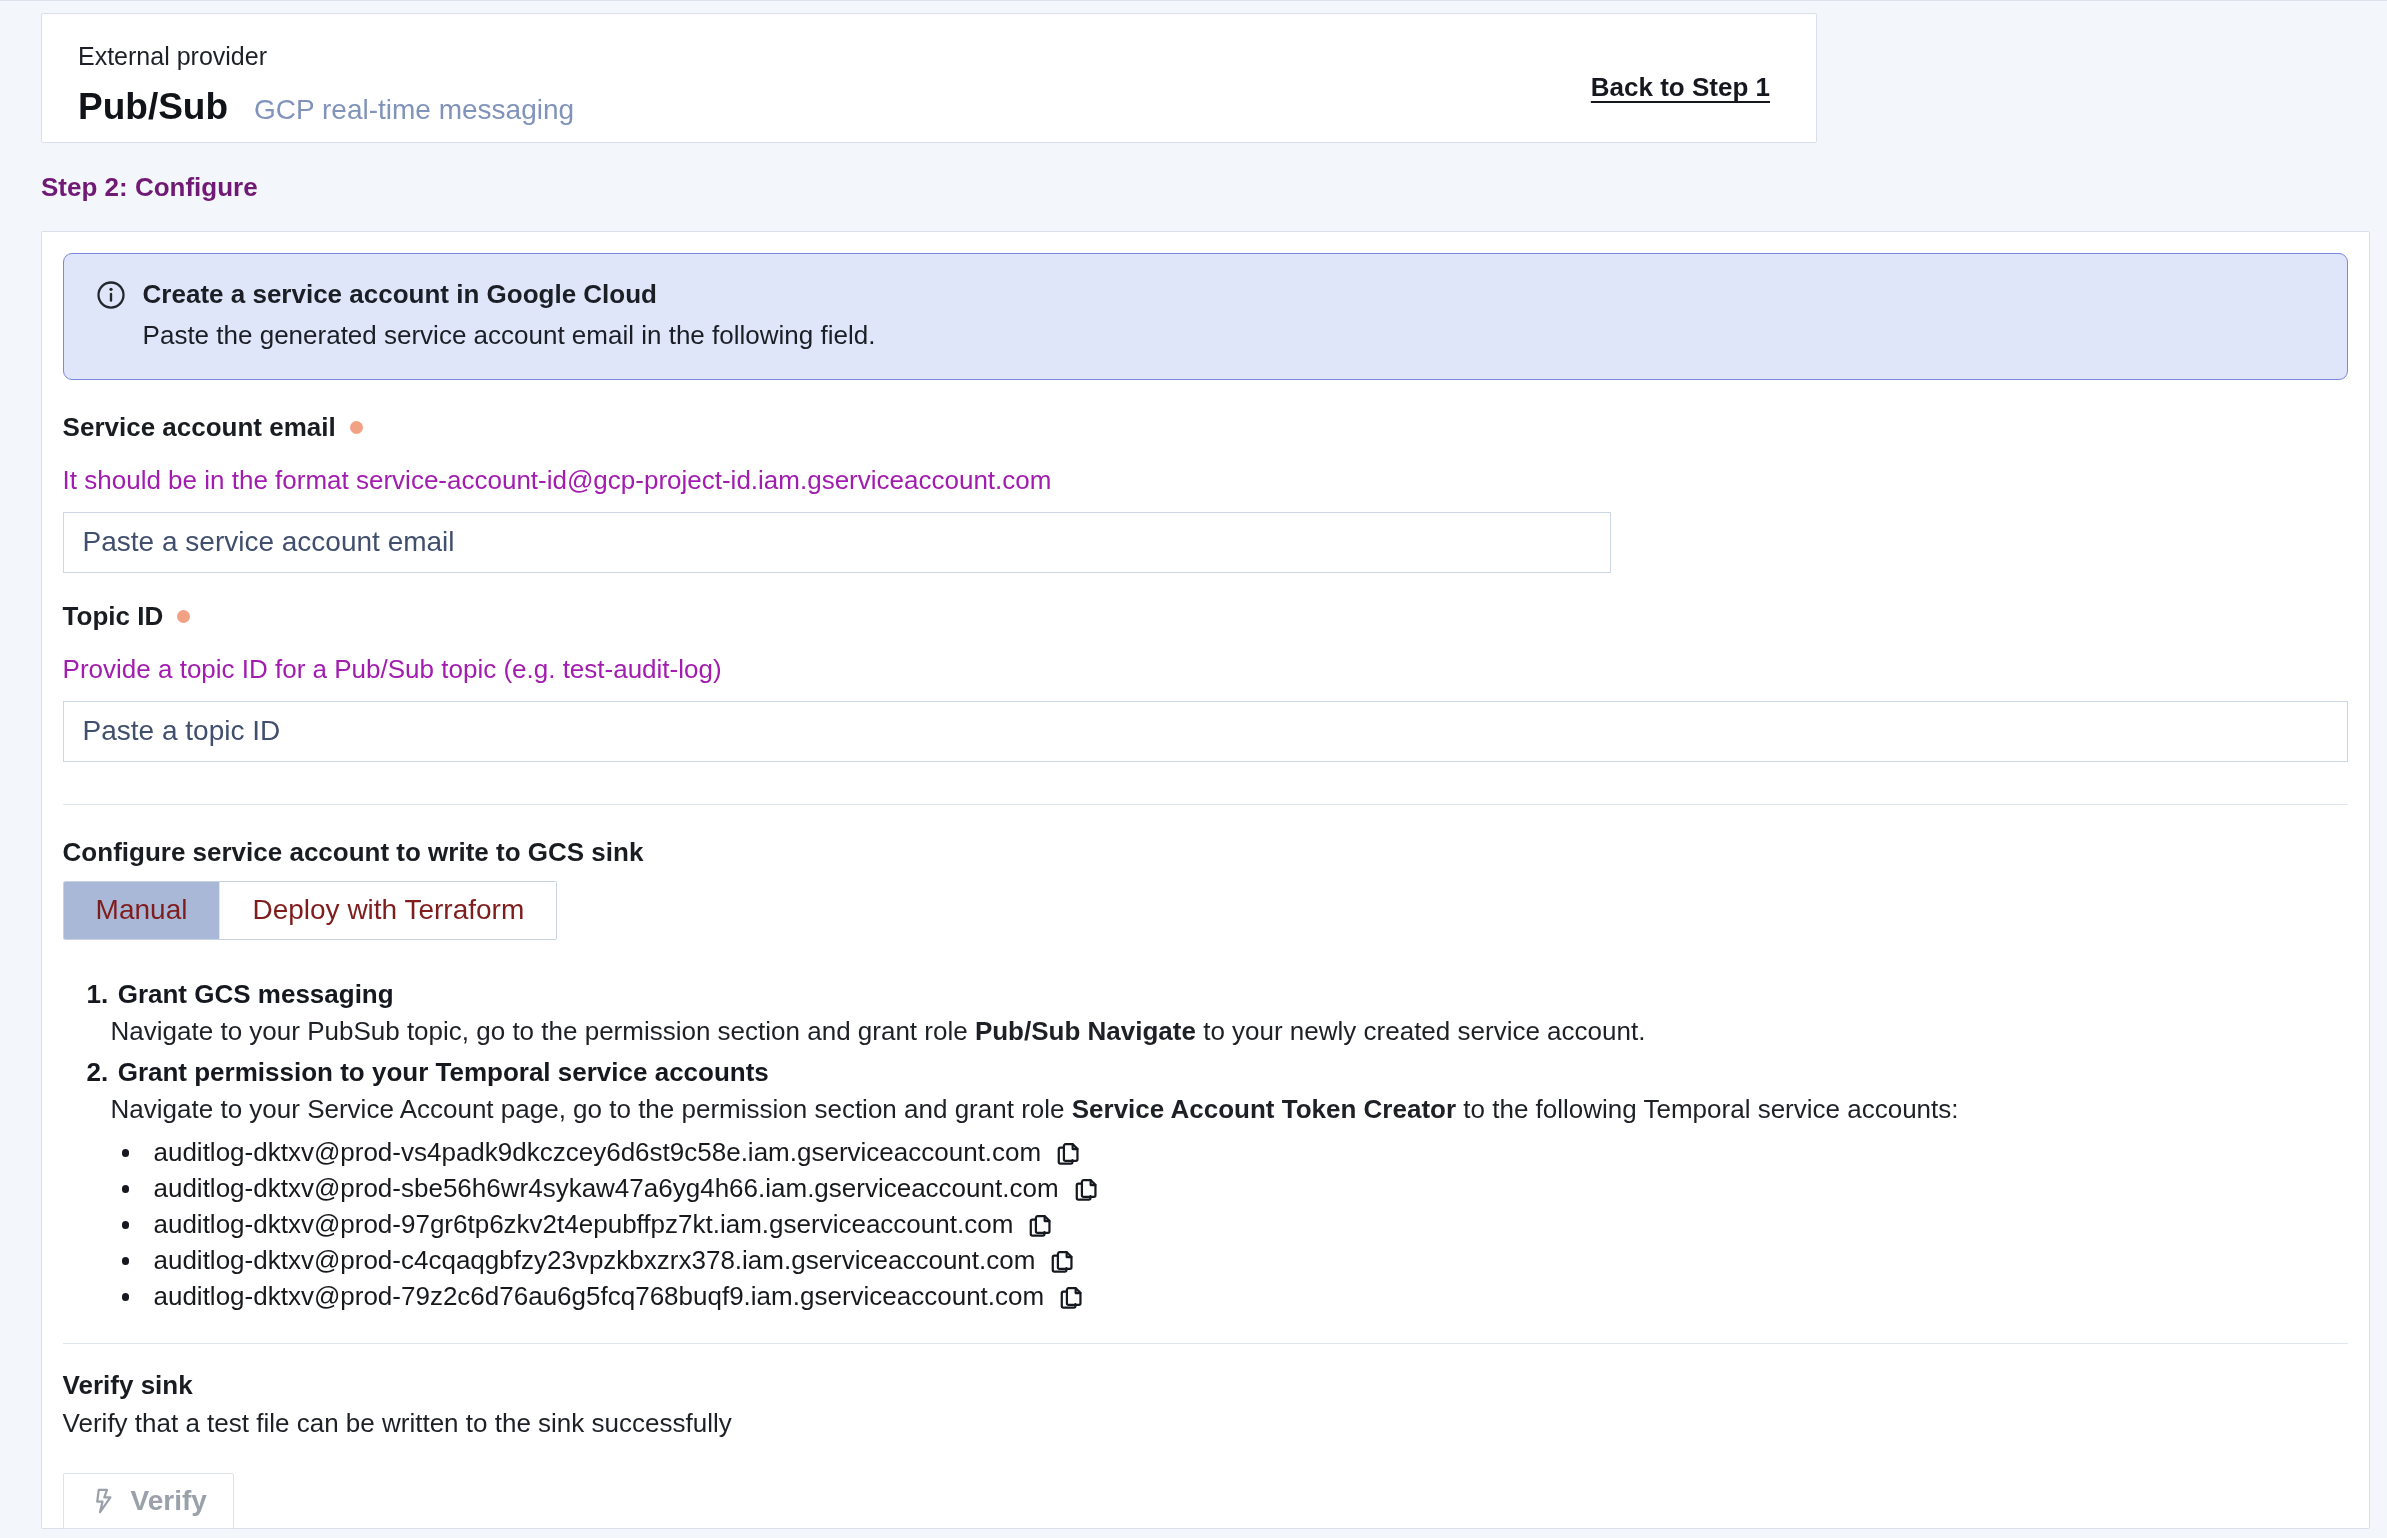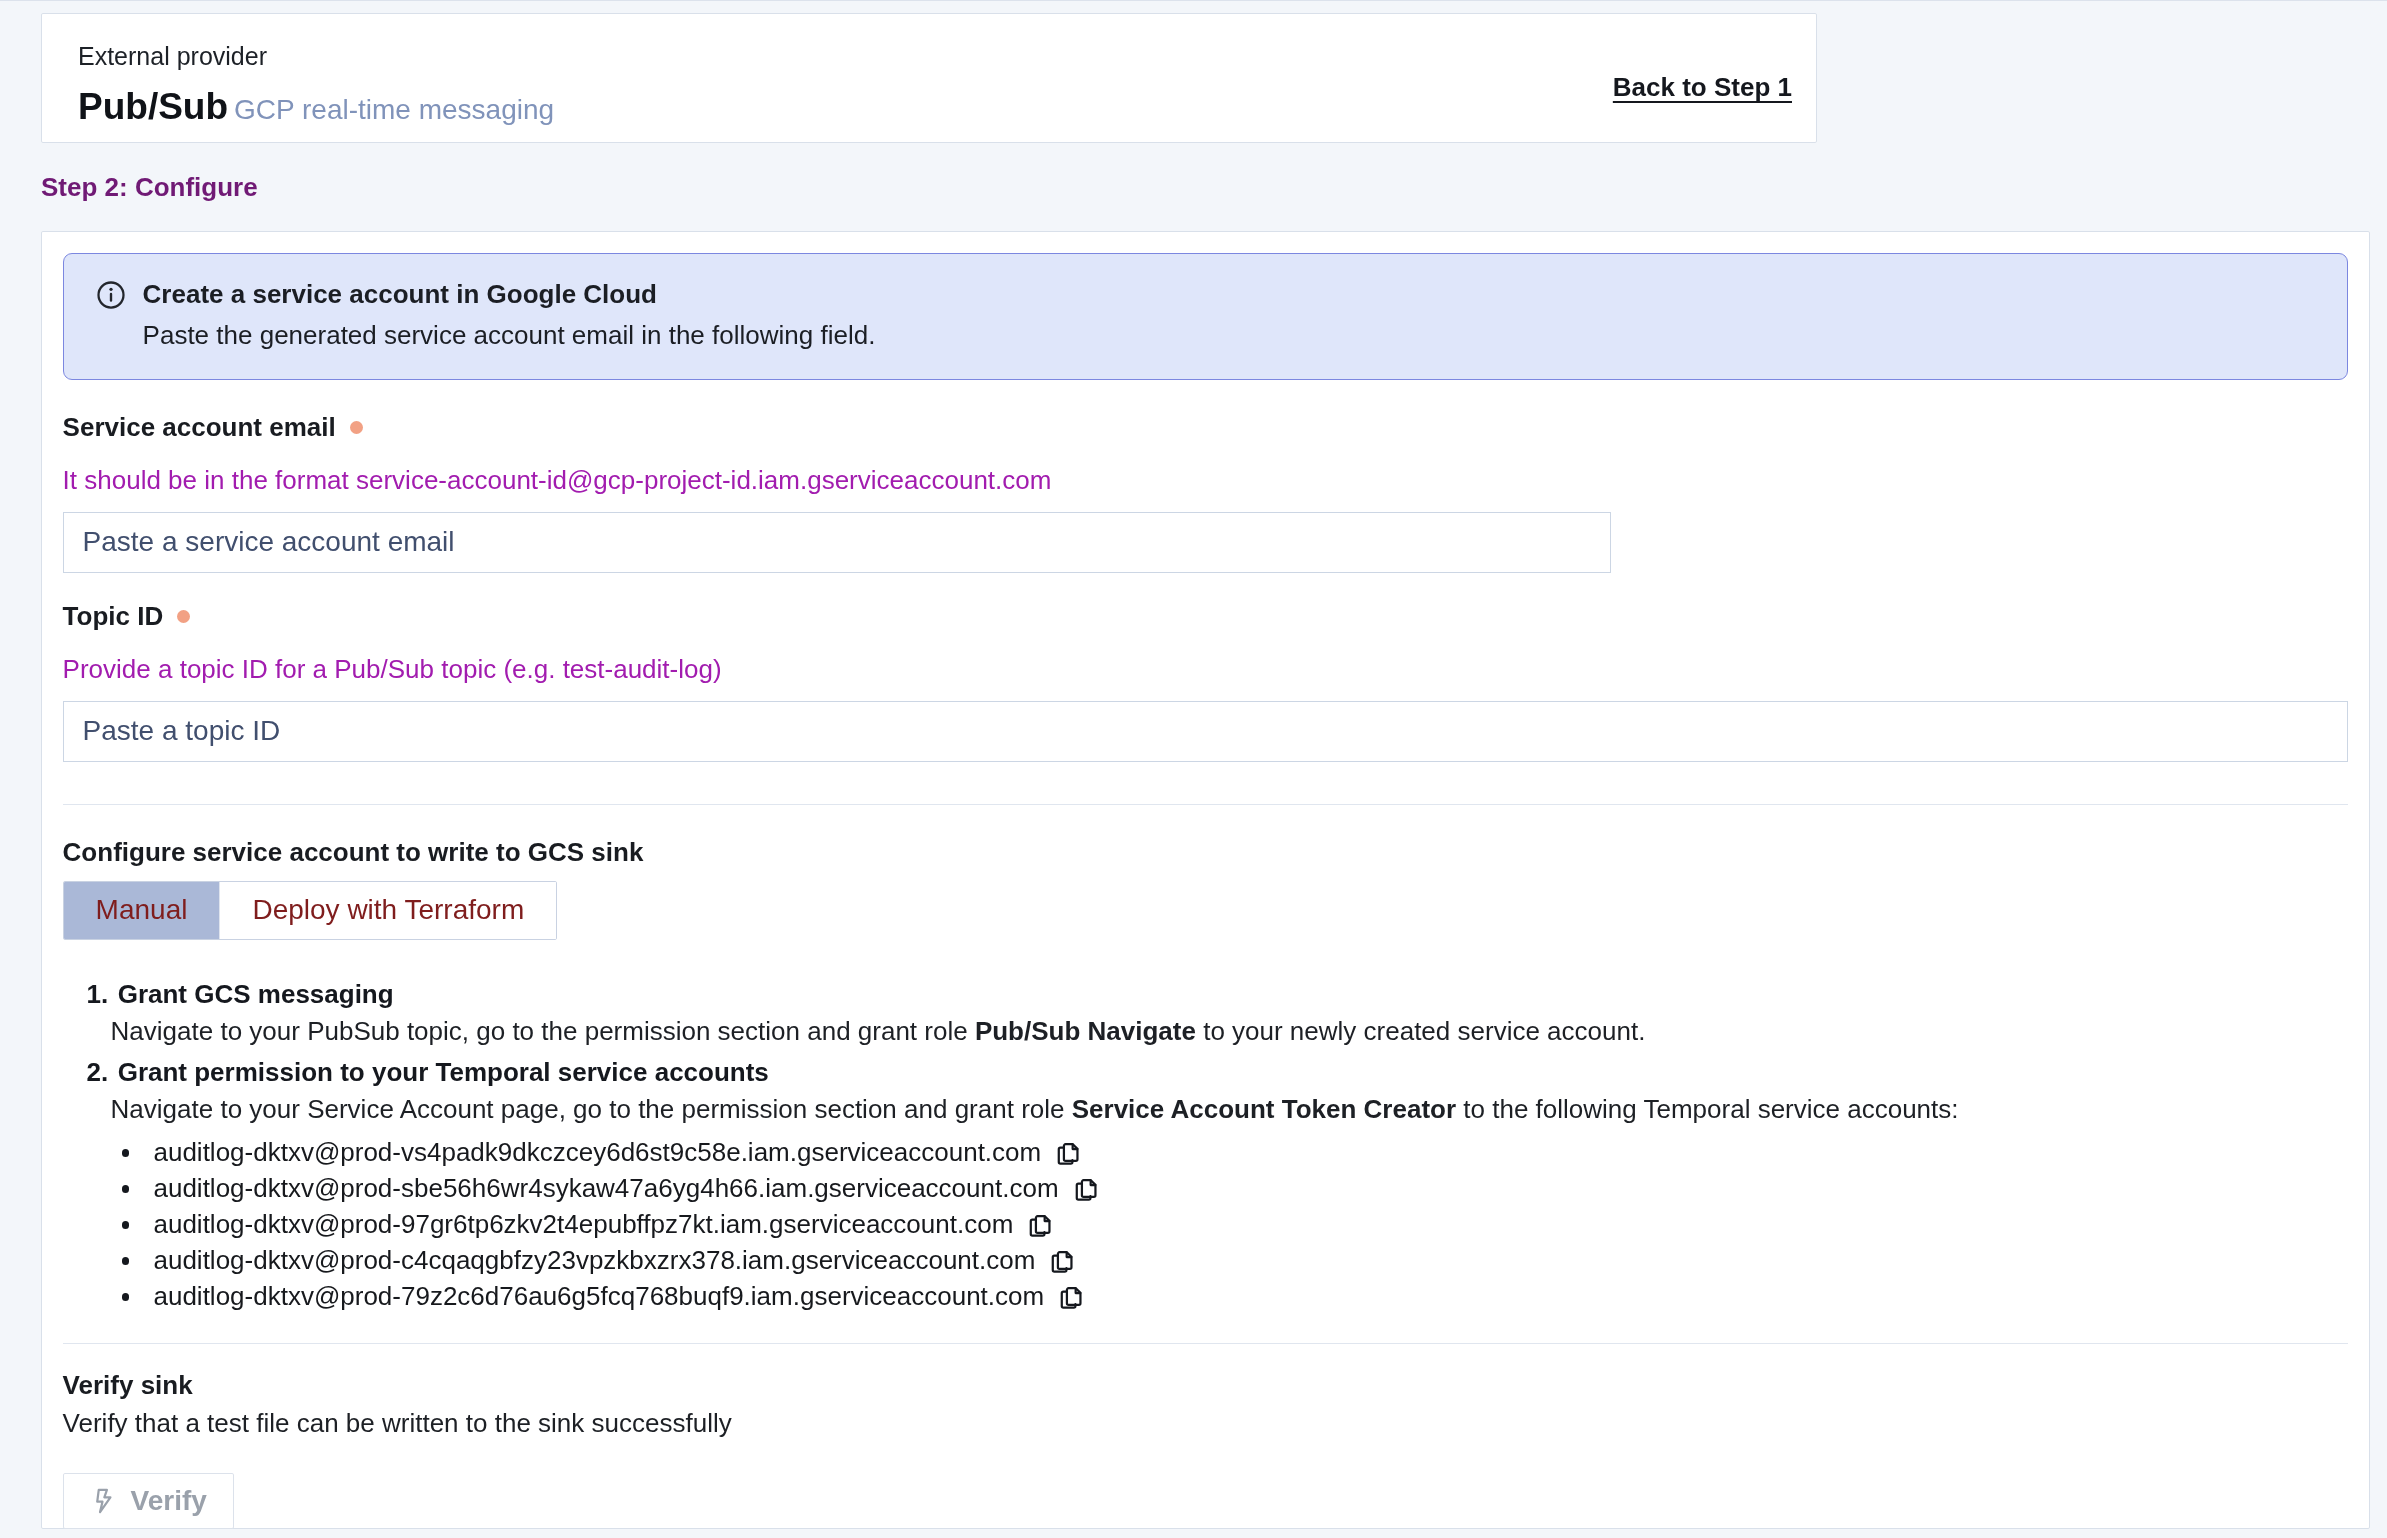--- a/index.html
+++ b/index.html
@@ -18,25 +18,25 @@
   .provider-card {
     position: absolute;
     left: 41px; top: 12px;
     width: 1776px; height: 130px;
     background: #ffffff;
     border: 1.9px solid #d9e0ea;
     border-radius: 1.9px;
     padding: 28px 36px;
   }
   .eyebrow { font-size: 25px; color: #1d2127; }
-  .provider-row { display: flex; align-items: baseline; gap: 6px; margin-top: 15px; }
+  .provider-row { display: flex; align-items: baseline; gap: 26px; margin-top: 15px; }
   .provider-name { font-size: 37px; font-weight: 700; color: #101318; }
   .provider-tagline { font-size: 28px; color: #8093ba; }
   .back-link {
-    position: absolute; right: 24px; top: 58px;
+    position: absolute; right: 46px; top: 58px;
     font-size: 26px; font-weight: 600; color: #15181e;
     text-decoration: underline; text-underline-offset: 4.7px; cursor: pointer; margin-left: 25px;
   }
 
   
   .step-title {
     position: absolute; left: 41px; top: 171px;
     font-size: 26px; font-weight: 700; color: #701a75;
   }
 

